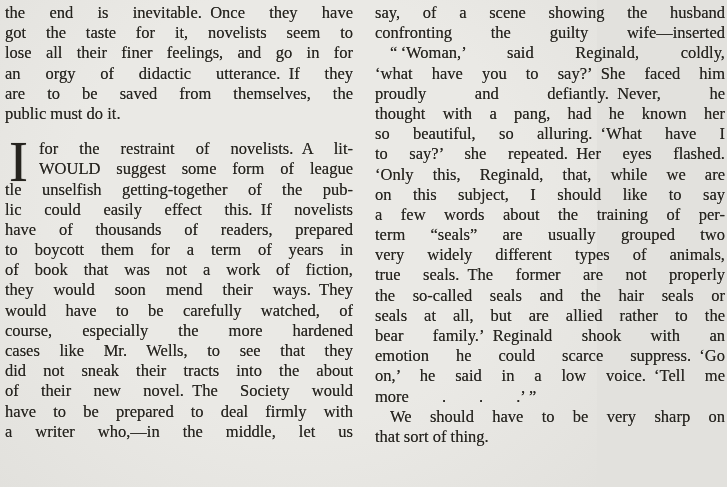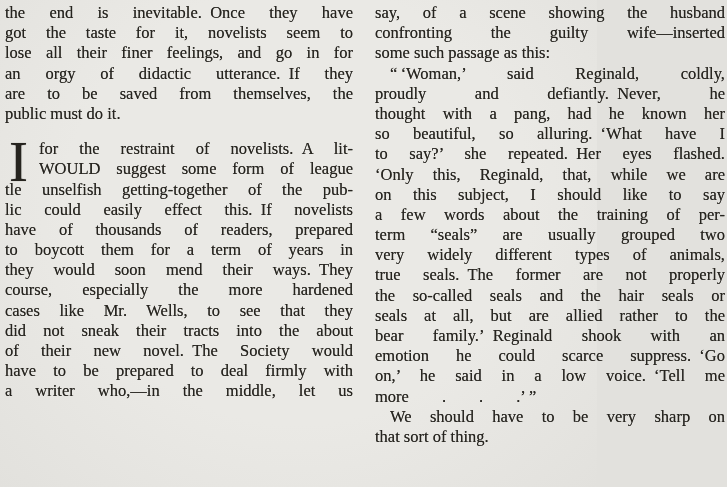--- a/index.html
+++ b/index.html
@@ -70,37 +70,39 @@
         <div class="line end">public must do it.</div>
       </div>
       <div class="para has-cap gap">
         <span class="drop-cap">I</span>
         <div class="line after-cap">for the restraint of novelists. A lit-</div>
         <div class="line after-cap">WOULD suggest some form of league</div>
         <div class="line">tle unselfish getting-together of the pub-</div>
         <div class="line">lic could easily effect this. If novelists</div>
         <div class="line">have of thousands of readers, prepared</div>
         <div class="line">to boycott them for a term of years in</div>
+        <div class="line">of book that was not a work of fiction,</div>
         <div class="line">they would soon mend their ways. They</div>
+        <div class="line">would have to be carefully watched, of</div>
         <div class="line">course, especially the more hardened</div>
         <div class="line">cases like Mr. Wells, to see that they</div>
         <div class="line">did not sneak their tracts into the about</div>
         <div class="line">of their new novel. The Society would</div>
         <div class="line">have to be prepared to deal firmly with</div>
         <div class="line">a writer who,—in the middle, let us</div>
       </div>
     </div>
   <div class="column column-right">
       <div class="para">
         <div class="line">say, of a scene showing the husband</div>
         <div class="line">confronting the guilty wife—inserted</div>
-        <div class="line end">some such passage as this:</div>
       </div>
       <div class="para">
         <div class="line indent">“ ‘Woman,’ said Reginald, coldly,</div>
+        <div class="line">‘what have you to say?’ She faced him</div>
         <div class="line">proudly and defiantly. Never, he</div>
         <div class="line">thought with a pang, had he known her</div>
         <div class="line">so beautiful, so alluring. ‘What have I</div>
         <div class="line">to say?’ she repeated. Her eyes flashed.</div>
         <div class="line">‘Only this, Reginald, that, while we are</div>
         <div class="line">on this subject, I should like to say</div>
         <div class="line">a few words about the training of per-</div>
         <div class="line">term “seals” are usually grouped two</div>
         <div class="line">very widely different types of animals,</div>
         <div class="line">true seals. The former are not properly</div>

